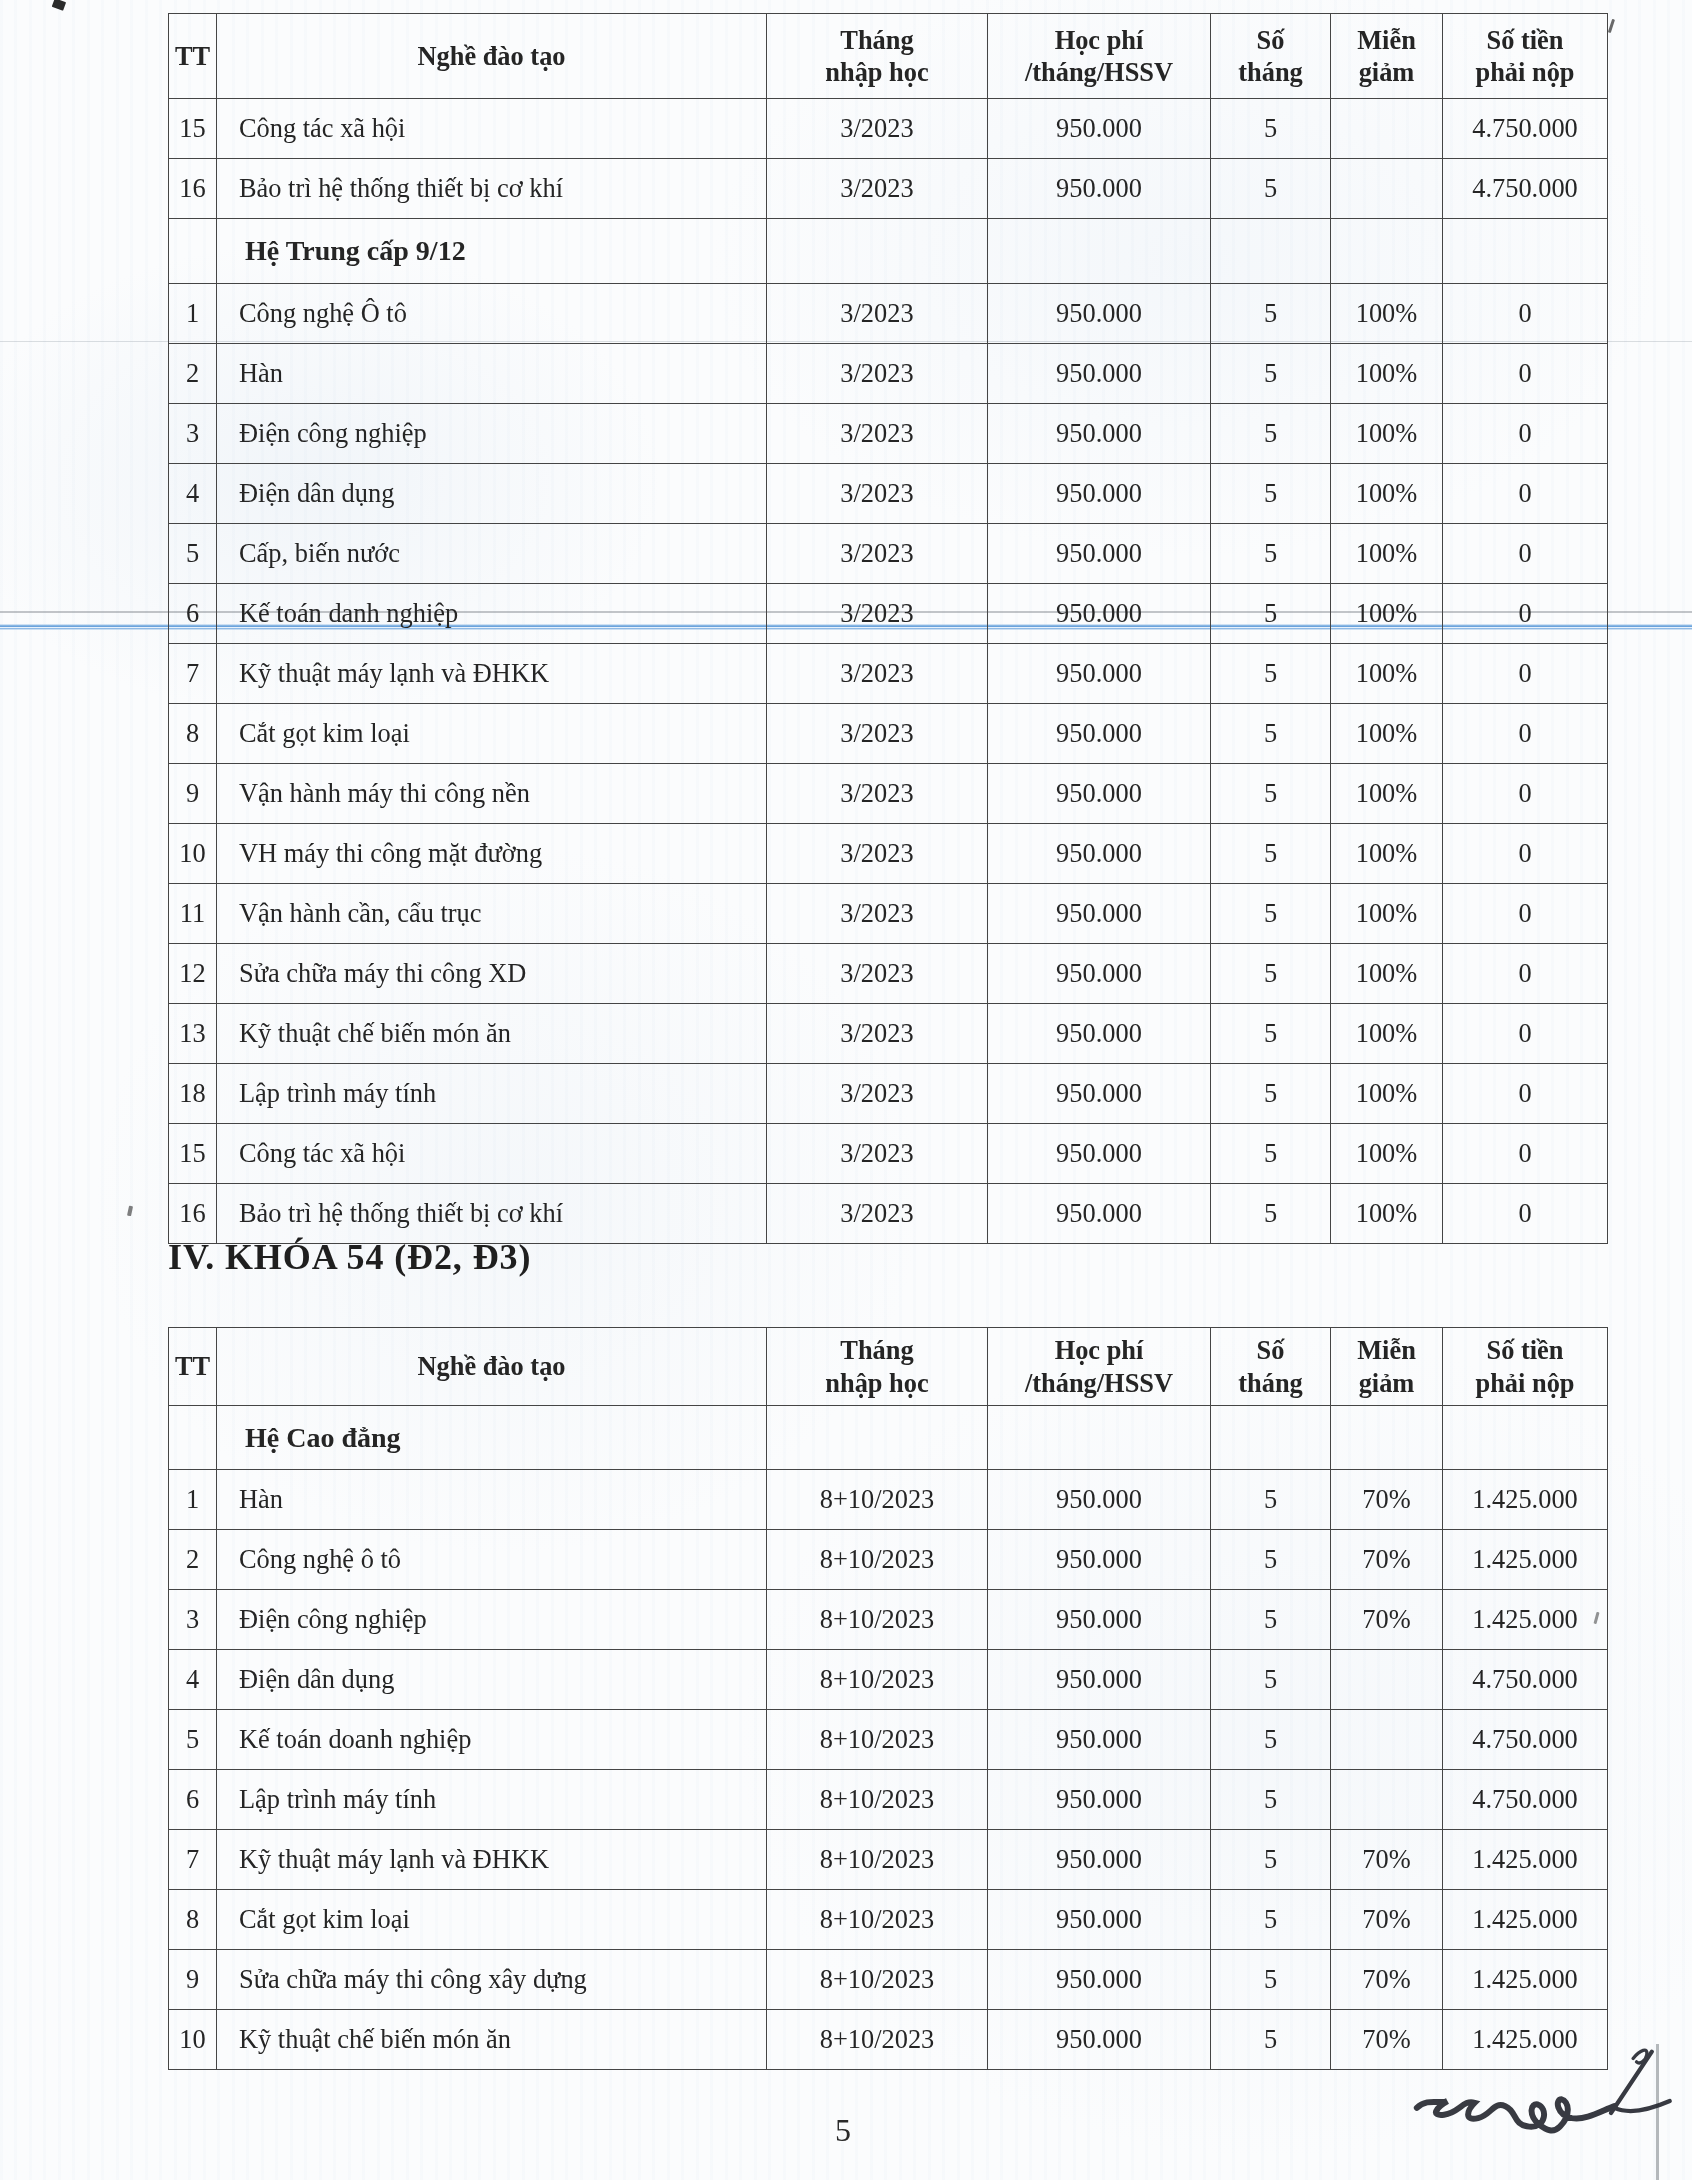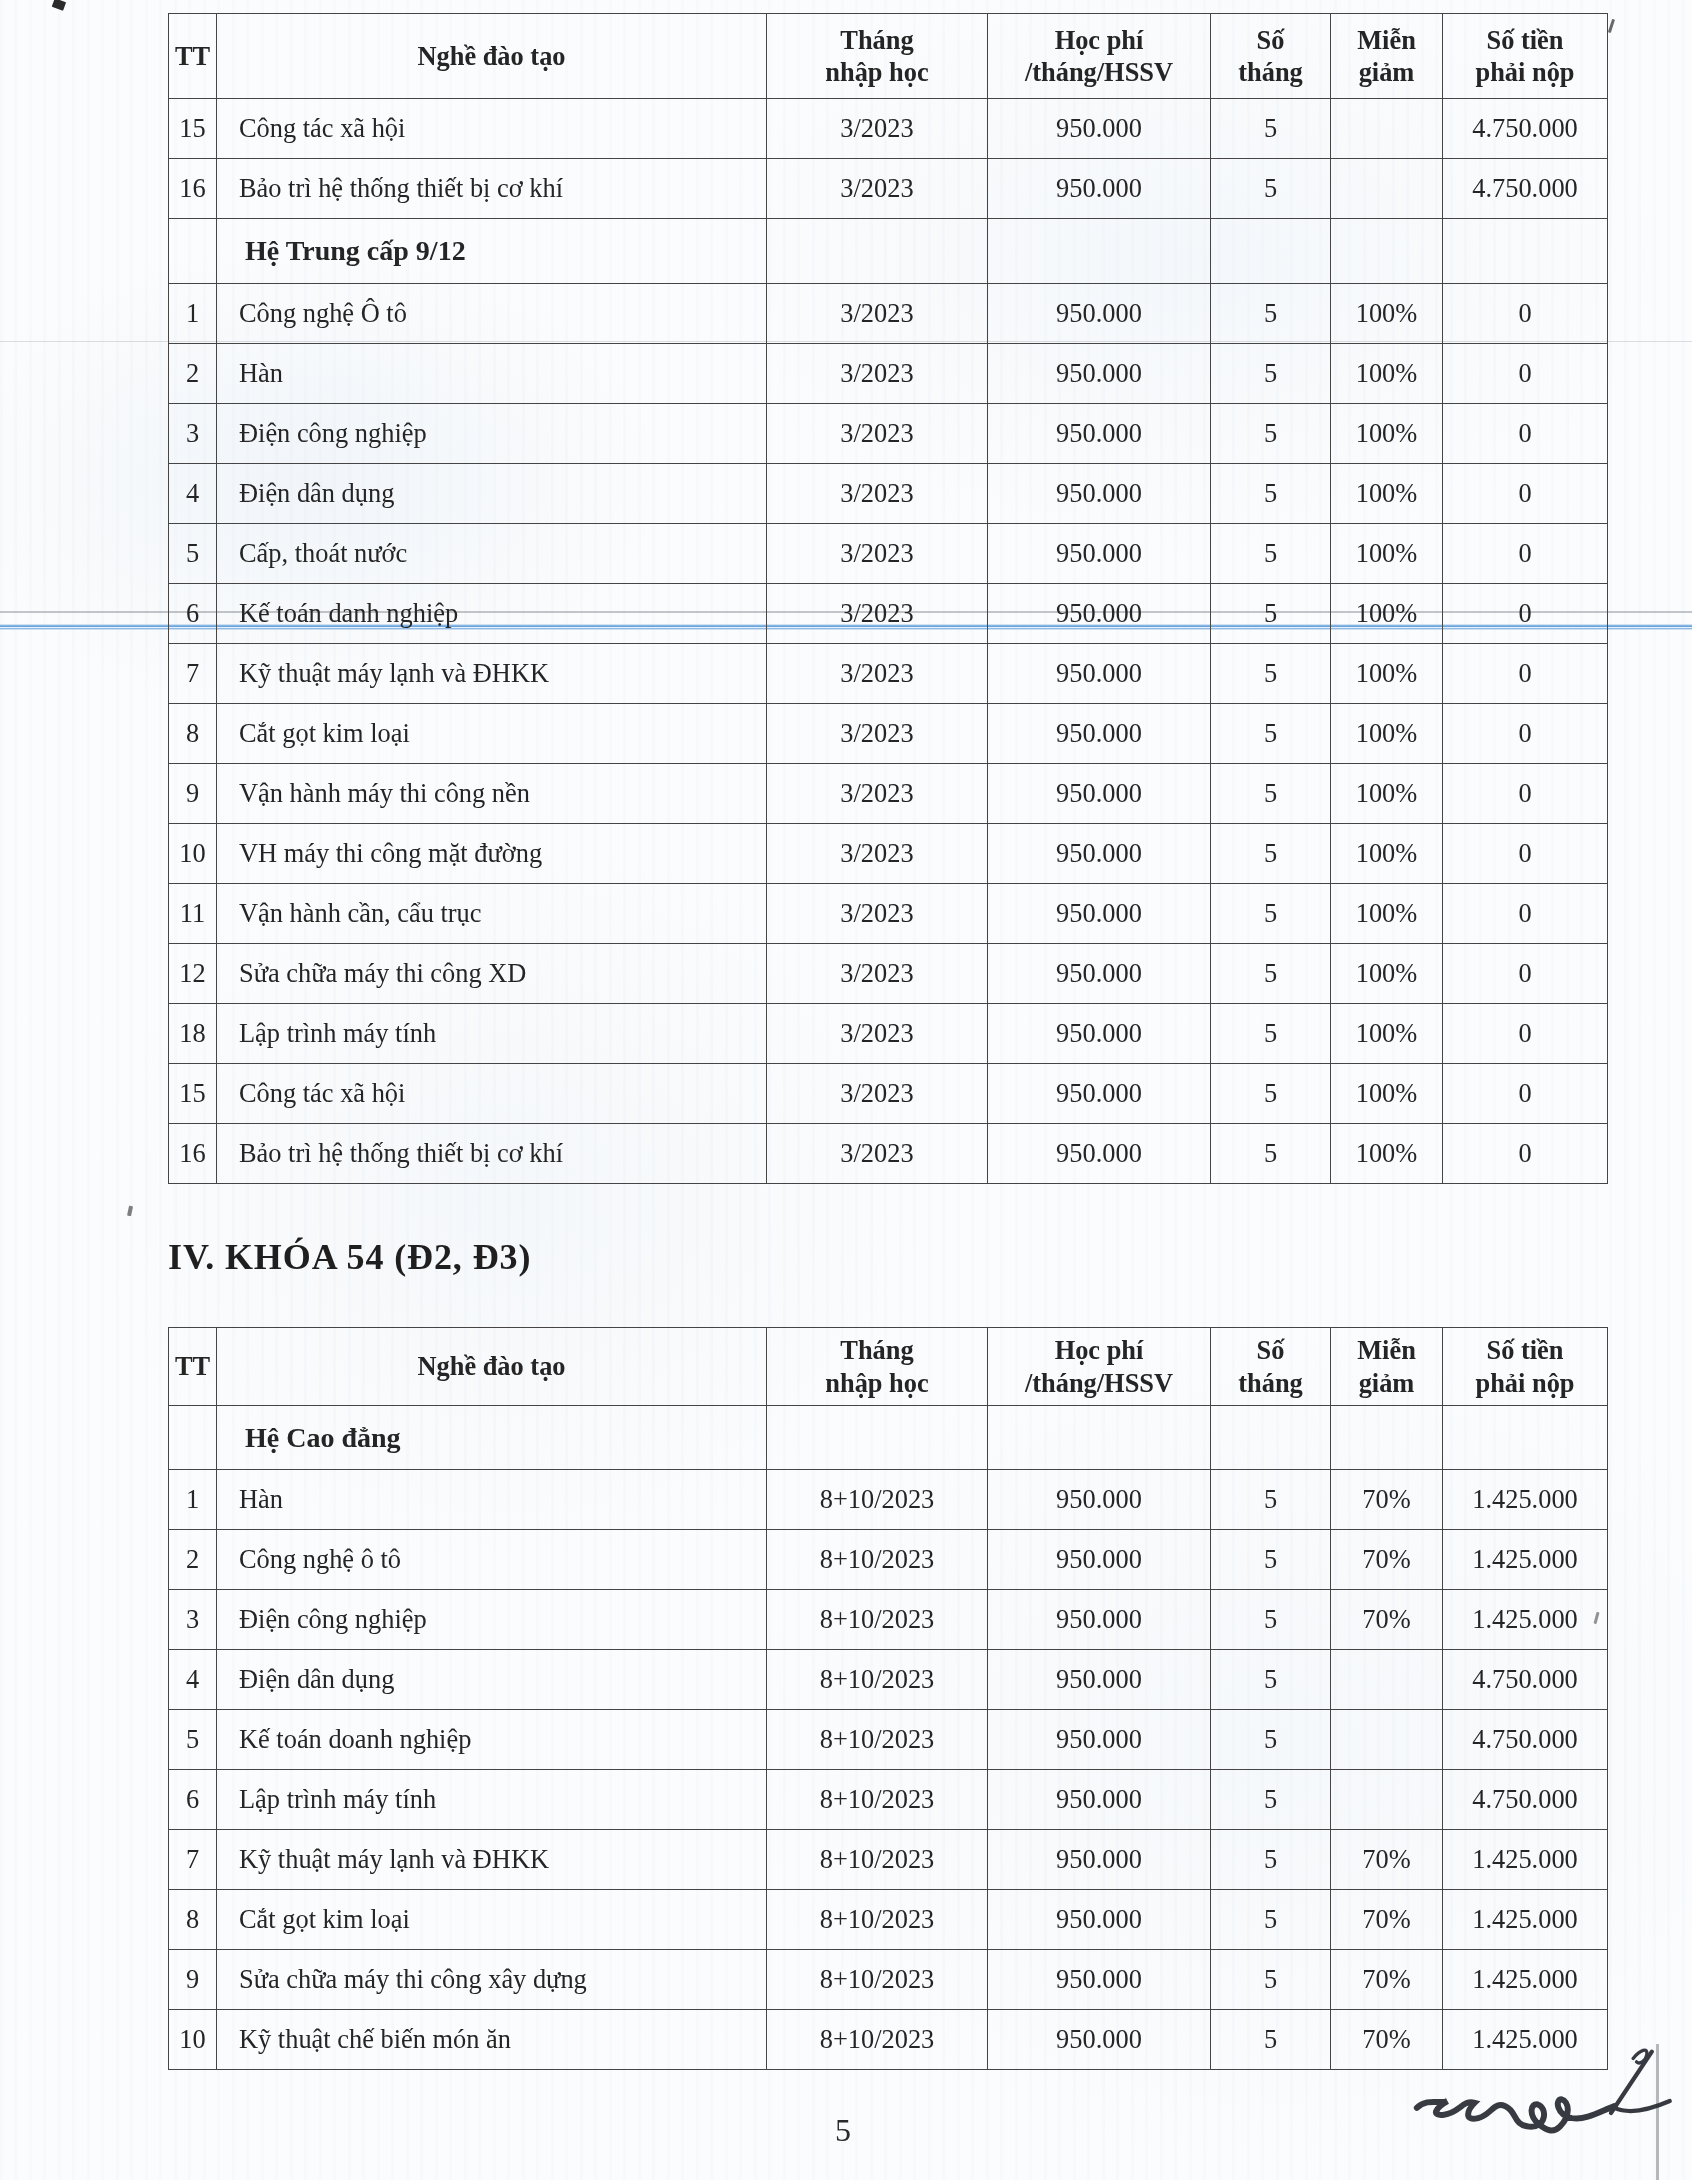--- a/index.html
+++ b/index.html
@@ -168,21 +168,21 @@
         <td>4</td>
         <td class="name">Điện dân dụng</td>
         <td>3/2023</td>
         <td>950.000</td>
         <td>5</td>
         <td>100%</td>
         <td>0</td>
       </tr>
       <tr style="height: 60px;">
         <td>5</td>
-        <td class="name">Cấp, thoát nước</td>
+        <td class="name">Cấp, biến nước</td>
         <td>3/2023</td>
         <td>950.000</td>
         <td>5</td>
         <td>100%</td>
         <td>0</td>
       </tr>
       <tr style="height: 60px;">
         <td>6</td>
         <td class="name">Kế toán danh nghiệp</td>
         <td>3/2023</td>
@@ -232,20 +232,29 @@
         <td class="name">Vận hành cần, cẩu trục</td>
         <td>3/2023</td>
         <td>950.000</td>
         <td>5</td>
         <td>100%</td>
         <td>0</td>
       </tr>
       <tr style="height: 60px;">
         <td>12</td>
         <td class="name">Sửa chữa máy thi công XD</td>
+        <td>3/2023</td>
+        <td>950.000</td>
+        <td>5</td>
+        <td>100%</td>
+        <td>0</td>
+      </tr>
+      <tr style="height: 60px;">
+        <td>13</td>
+        <td class="name">Kỹ thuật chế biến món ăn</td>
         <td>3/2023</td>
         <td>950.000</td>
         <td>5</td>
         <td>100%</td>
         <td>0</td>
       </tr>
       <tr style="height: 60px;">
         <td>18</td>
         <td class="name">Lập trình máy tính</td>
         <td>3/2023</td>

